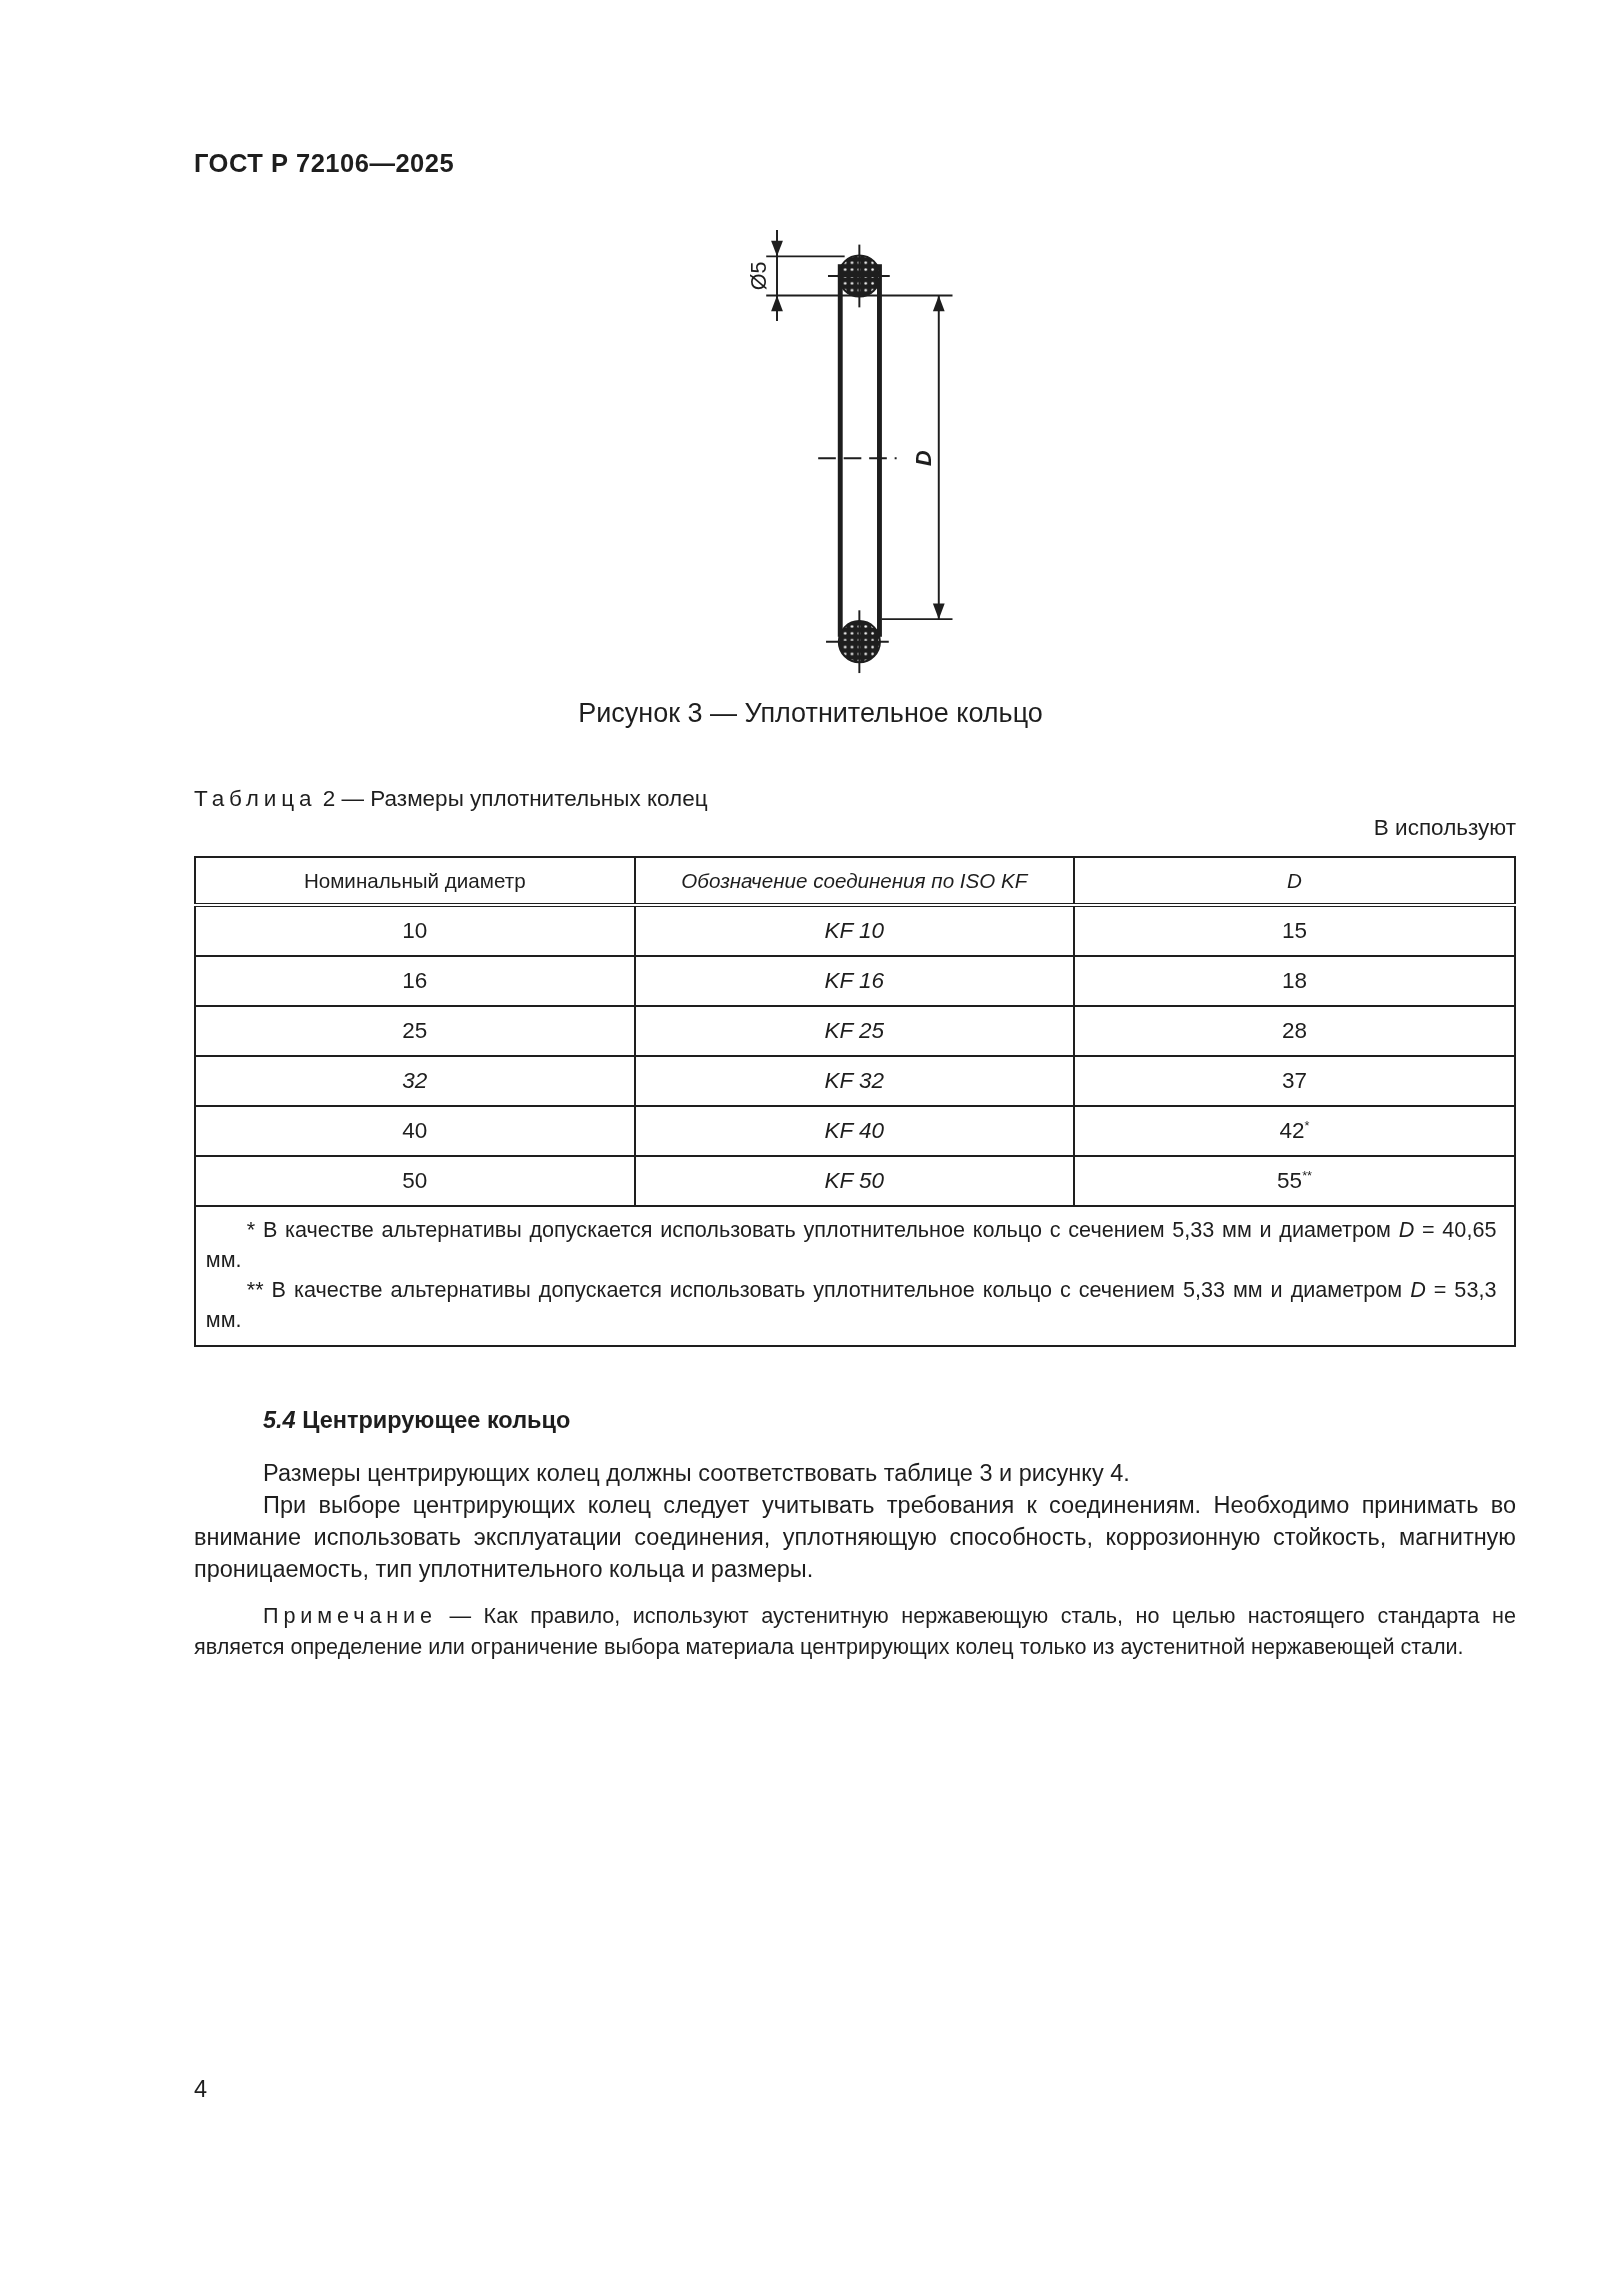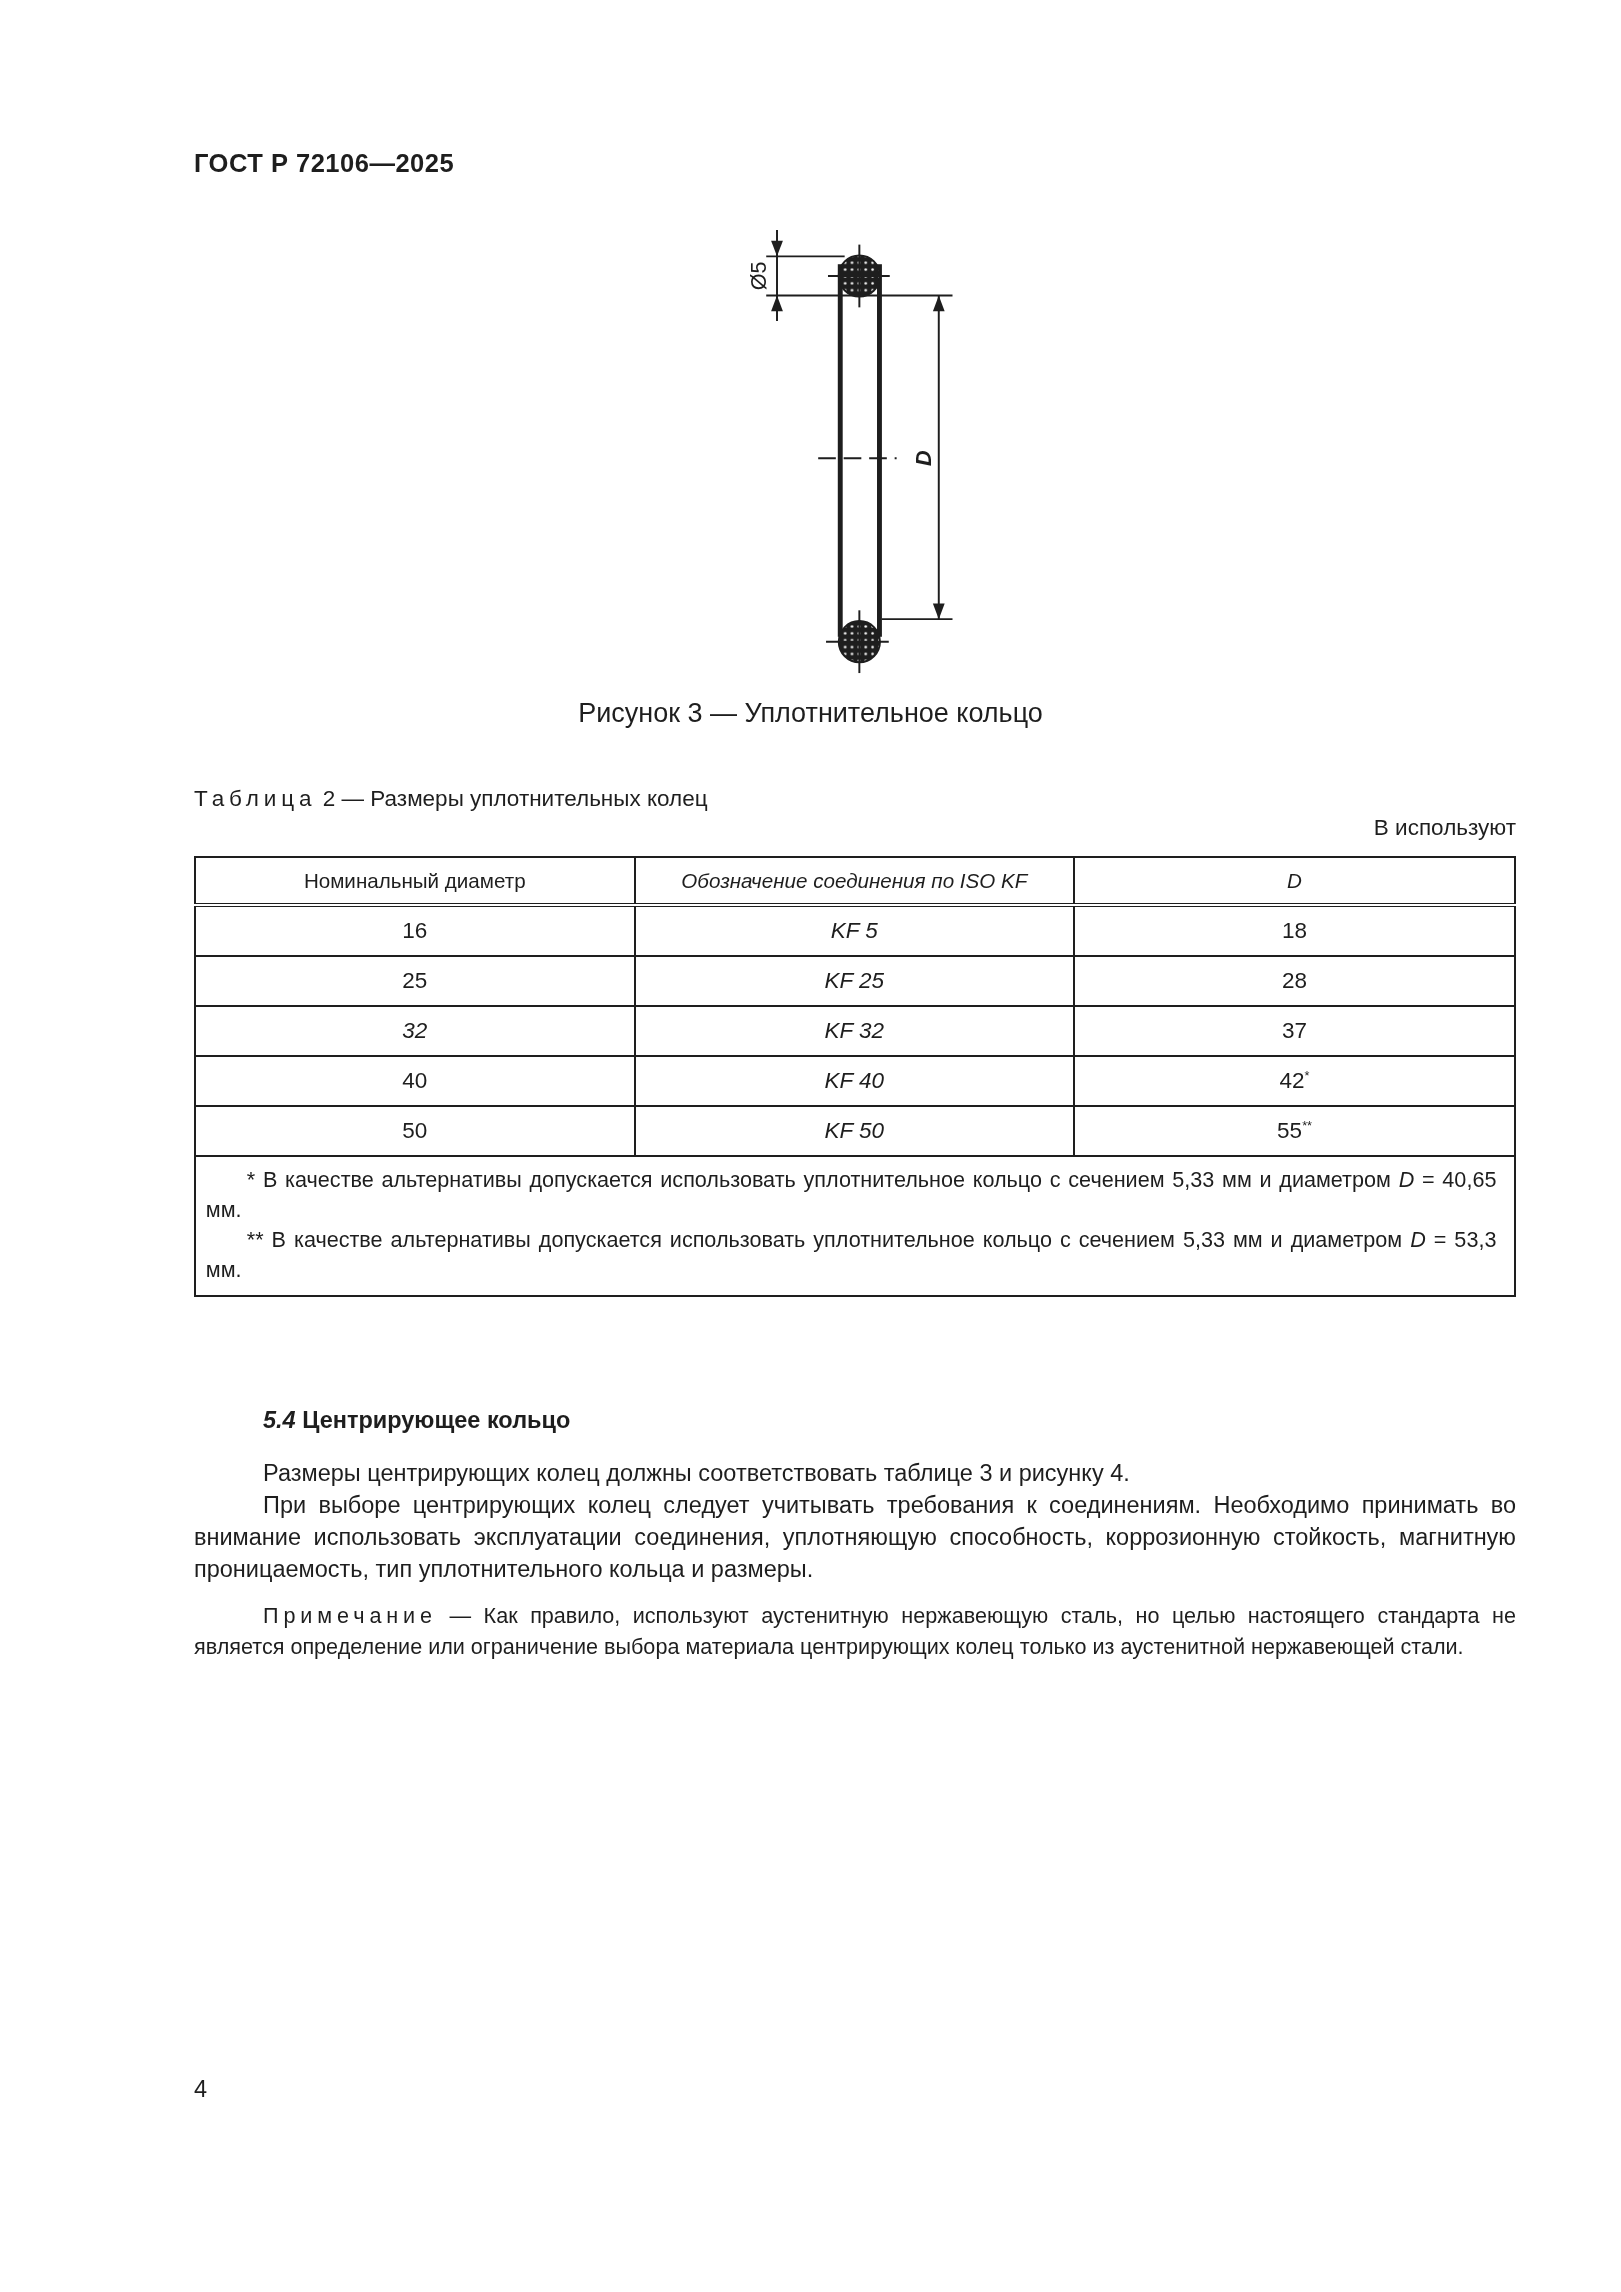--- a/index.html
+++ b/index.html
@@ -106,22 +106,27 @@
 <table class="dims">
   <thead>
     <tr>
       <th style="width:33.3%">Номинальный диаметр</th>
       <th class="it" style="width:33.3%">Обозначение соединения по ISO KF</th>
       <th class="it">D</th>
     </tr>
   </thead>
   <tbody>
     <tr>
+      <td>10</td>
+      <td class="it">KF 10</td>
+      <td><span>15</span></td>
+    </tr>
+    <tr>
       <td>16</td>
-      <td class="it">KF 5</td>
+      <td class="it">KF 16</td>
       <td><span>18</span></td>
     </tr>
     <tr>
       <td>25</td>
       <td class="it">KF 25</td>
       <td><span>28</span></td>
     </tr>
     <tr>
       <td class="it">32</td>
       <td class="it">KF 32</td>

